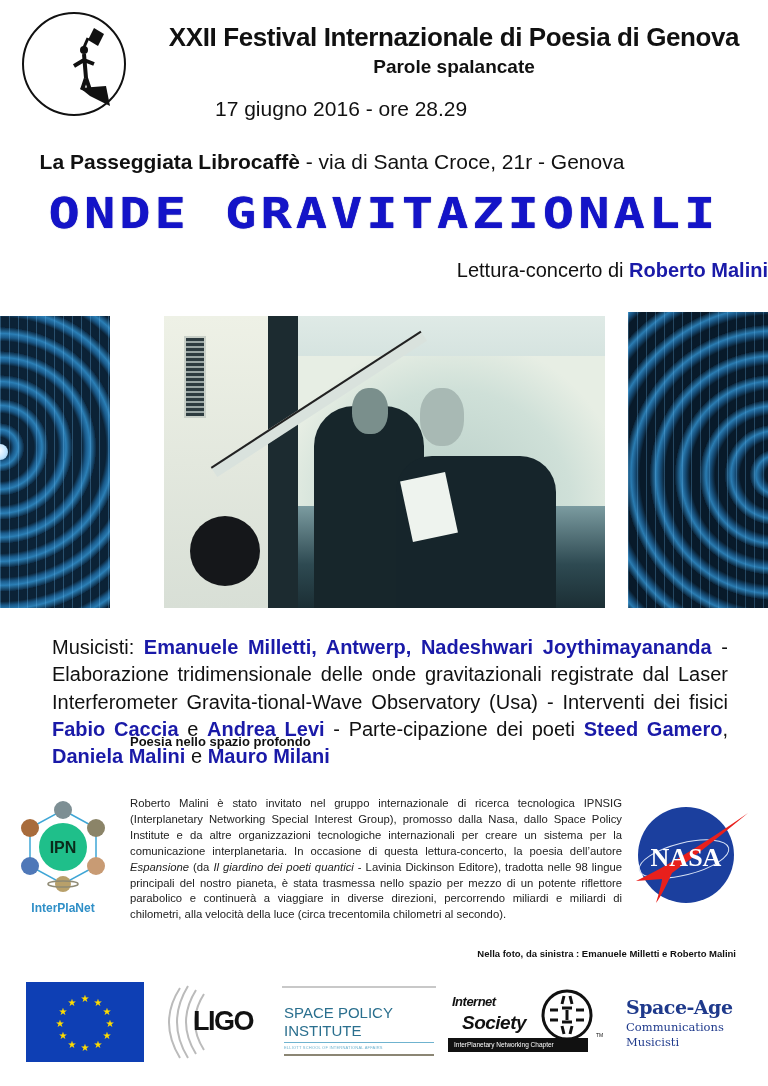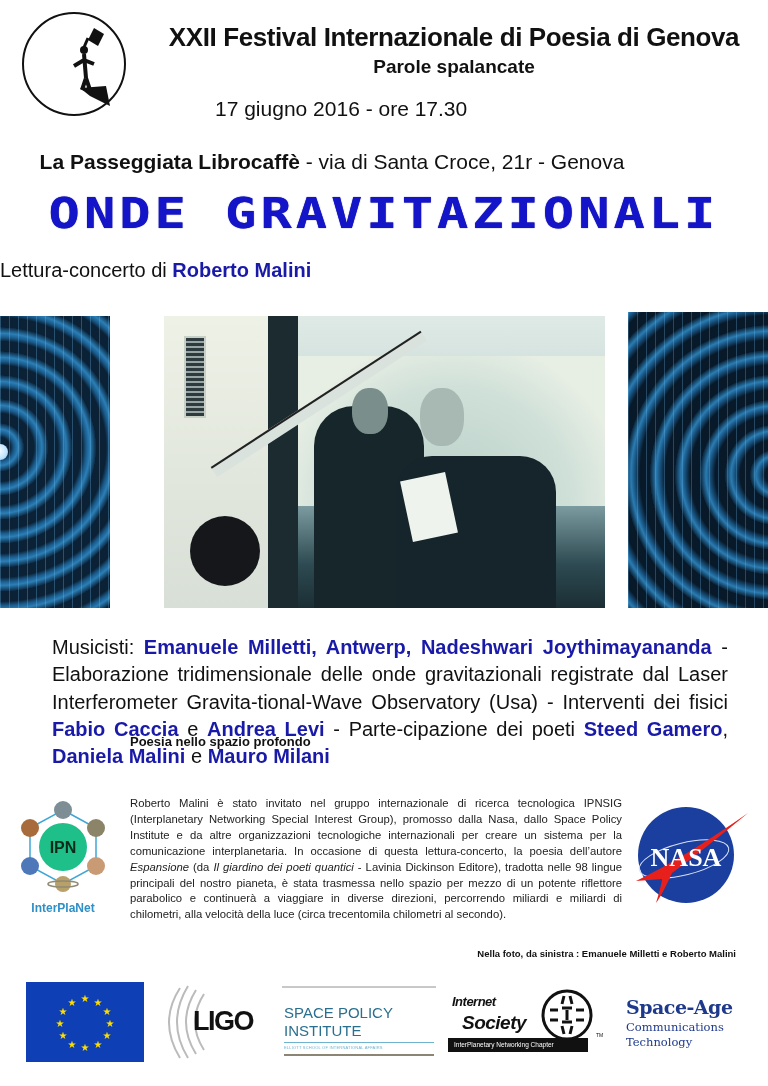--- a/index.html
+++ b/index.html
@@ -38,21 +38,21 @@
   .venue-line b { font-weight: bold; }
 
   .main-title {
     left: 0; top: 183px; width: 768px; text-align: center;
     font-family: "DejaVu Sans Mono", monospace; font-weight: bold;
     font-size: 52px; letter-spacing: 4px; color: #1414c8;
     transform: scaleY(0.82);
     text-shadow: 0 0 1px #0a0a90;
   }
   .subtitle {
-    left: 0; top: 259px; width: 768px; text-align: left;
+    left: 0; top: 259px; width: 768px; text-align: right;
     font-size: 20px; font-family: "Liberation Sans", sans-serif;
   }
   .subtitle .hl { color: #1a1aa8; font-weight: bold; }
 
   
   .wave-left {
     left: 0; top: 316px; width: 110px; height: 292px; overflow: hidden;
     background:
       repeating-linear-gradient(90deg, rgba(120,200,255,0.28) 0 1px, transparent 1px 9px),
       repeating-radial-gradient(circle at 0% 45%, #0b2236 0 10px, #1a5a8a 14px, #2b7fb6 18px, #0c2a44 24px);
@@ -139,21 +139,21 @@
     <path d="M70 14 L80 20 L74 32 L64 26 Z" fill="#111"></path>
     <path d="M64 24 L58 38" stroke="#111" stroke-width="3"></path>
     <circle cx="60" cy="36" r="4" fill="#111"></circle>
     <path d="M60 40 L62 64 M60 46 L50 52 M60 46 L70 50 M62 64 L58 76 M62 64 L66 76" stroke="#111" stroke-width="4" fill="none"></path>
     <path d="M56 74 L82 72 L86 92 L66 82 Z" fill="#111"></path>
   </svg>
 </div>
 
 <div class="abs fest-title">XXII Festival Internazionale di Poesia di Genova</div>
 <div class="abs fest-sub">Parole spalancate</div>
-<div class="abs date-line">17 giugno 2016 - ore 17.30</div>
+<div class="abs date-line">17 giugno 2016 - ore 28.29</div>
 <div class="abs venue-line">
   <b>La Passeggiata Librocaffè</b><span> - via di Santa Croce, 21r - Genova</span>
 </div>
 
 <div class="abs main-title">ONDE GRAVITAZIONALI</div>
 <div class="abs subtitle">
   <span>Lettura-concerto di </span><span class="hl">Roberto Malini</span>
 </div>
 
 <div class="abs wave-left">
@@ -265,14 +265,14 @@
       <line x1="27" y1="22" x2="27" y2="32"></line>
     </g>
   </svg>
   <div class="tm">TM</div>
   <div class="band">InterPlanetary Networking Chapter</div>
 </div>
 
 <div class="abs sact">
   <div class="s1">Space-Age</div>
   <div class="s2">Communications</div>
-  <div class="s3">Technology</div>
+  <div class="s3">Musicisti</div>
 </div>
 
 </body></html>

